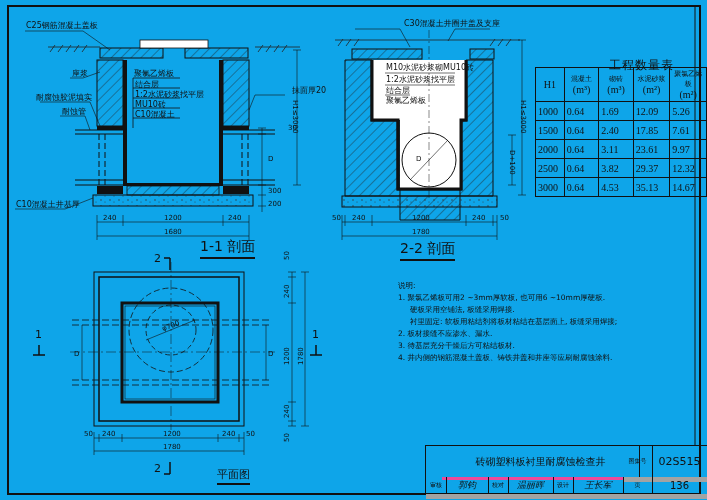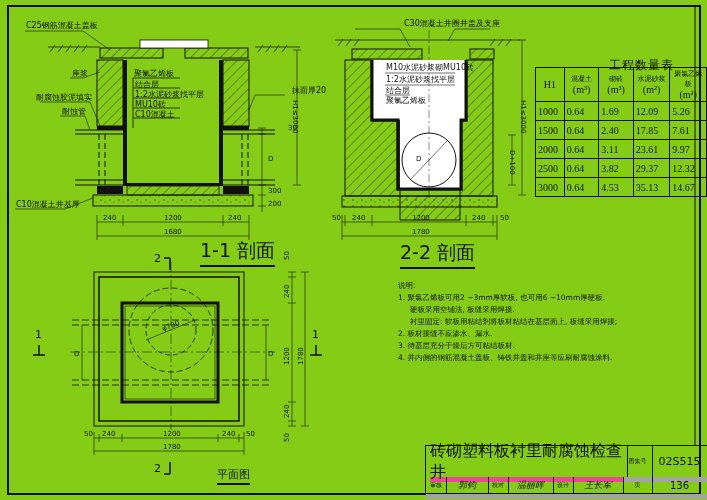--- a/index.html
+++ b/index.html
@@ -1,31 +1,31 @@
 <!DOCTYPE html>
 <html><head>
 <meta charset="utf-8">
 <style>
   html, body { margin:0; padding:0; background:#fff; }
   body { width:707px; height:500px; position:relative; overflow:hidden; font-family:"DejaVu Sans", sans-serif; color:#111; }
-  .sheet { position:absolute; left:0; top:0; width:707px; height:500px; background:#84cc16; }
+  .sheet { position:absolute; left:0; top:0; width:707px; height:500px; background:#0ea5e9; }
   svg.draw { position:absolute; left:0; top:0; }
   .lbl { position:absolute; font-size:8px; line-height:9px; white-space:nowrap; color:#111; }
   .lbl-sm { font-size:7px; }
-  .ttl { position:absolute; font-size:19px; font-family:"DejaVu Sans", sans-serif; border-bottom:2px solid #111; padding-bottom:1px; white-space:nowrap; }
+  .ttl { position:absolute; font-size:14px; font-family:"DejaVu Sans", sans-serif; border-bottom:2px solid #111; padding-bottom:1px; white-space:nowrap; }
   .tbl-title { position:absolute; left:585px; top:57px; font-size:12px; letter-spacing:1px;margin-left:24px; }
   table.qty { position:absolute; left:535px; top:67px; border-collapse:collapse; font-family:"Liberation Serif", serif; font-size:10px; }
   table.qty td, table.qty th { border:1px solid #111; padding:1px 2px; height:16px; text-align:left; }
   table.qty th { font-weight:normal; text-align:center; height:28px; }
   table.qty th .h1 { font-size:7px; display:block; }
   table.qty th .h2 { font-size:10px; display:block; }
   .notes { position:absolute; left:398px; top:280px; font-size:7.5px; line-height:12px; }
   .notes .indent { padding-left:12px; }
   .titleblock { position:absolute; left:425px; top:445px; width:282px; height:49px; border-top:1.5px solid #111; border-left:1.5px solid #111; }
-  .tb-main { position:absolute; left:4px; top:0; width:197px; height:31px; border-right:1px solid #111; border-bottom:5px solid #ec4899; display:flex; align-items:center; justify-content:center; font-size:16px; }
+  .tb-main { position:absolute; left:16px; top:0; width:197px; height:31px; border-right:1px solid #111; border-bottom:3px solid #ec4899; display:flex; align-items:center; justify-content:center; font-size:10px; }
   .tb-cell { position:absolute; border-right:1px solid #111; border-bottom:5px solid #a3a3a3; display:flex; align-items:center; justify-content:center; font-size:9px; }
 </style>
 </head>
 <body>
 
 <div class="sheet">
 
 <svg class="draw" width="707" height="500" viewBox="0 0 707 500">
   <defs>
     <pattern id="hatch" patternUnits="userSpaceOnUse" width="7" height="7" patternTransform="rotate(45)">

